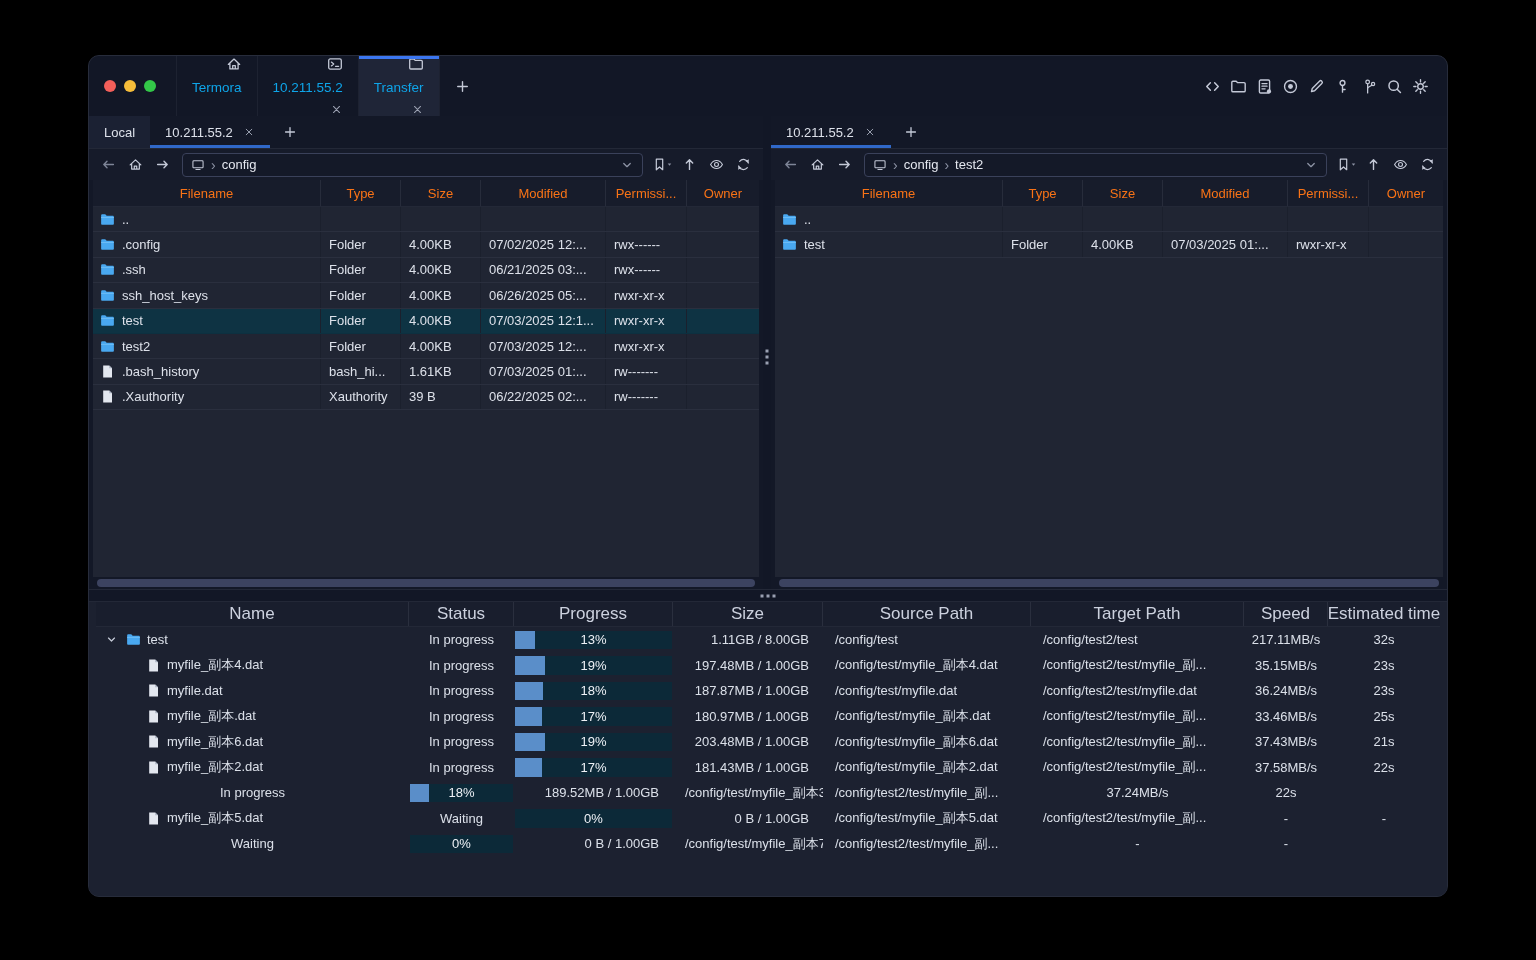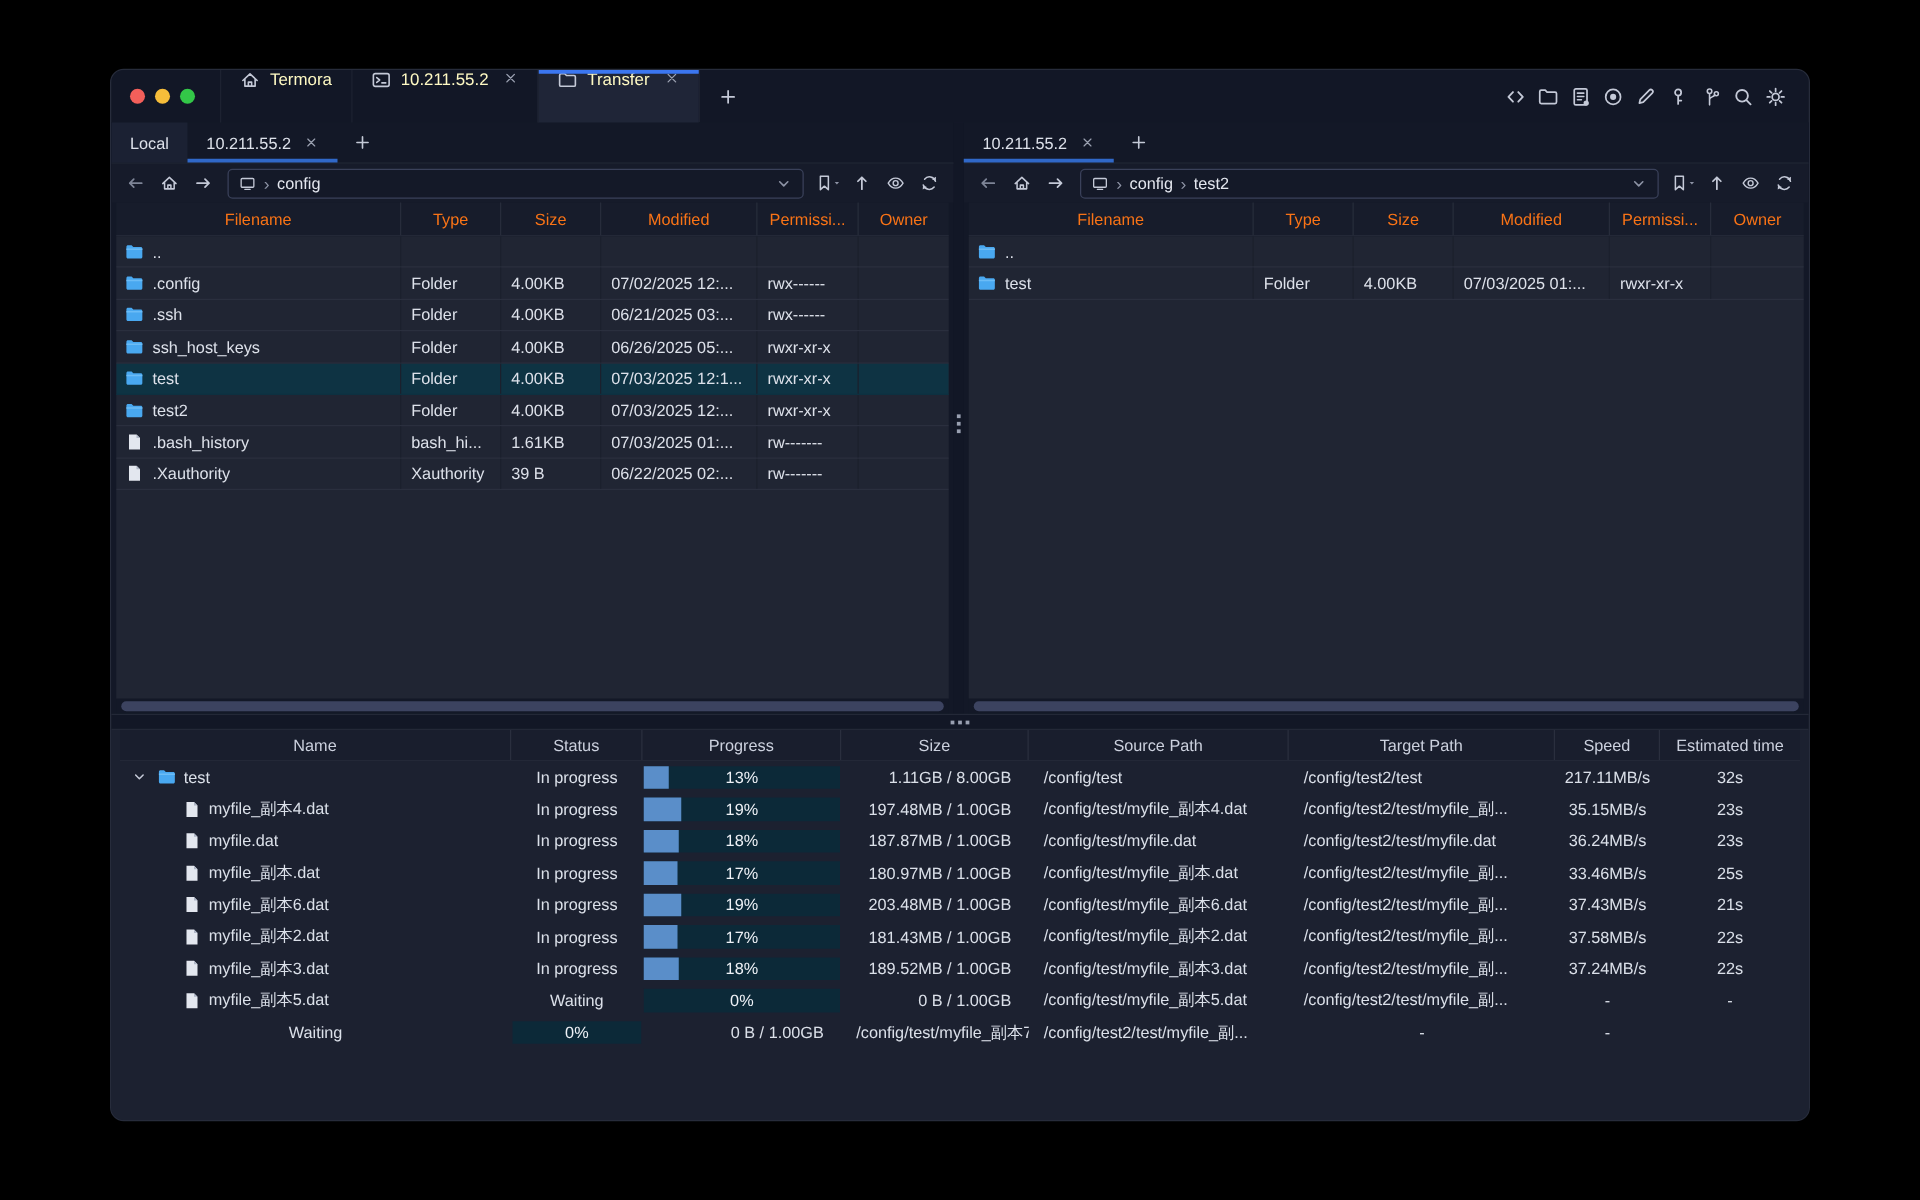--- a/index.html
+++ b/index.html
@@ -7,22 +7,22 @@
     font-family:"Liberation Sans","DejaVu Sans",sans-serif; }
   .window { position:absolute; left:88px; top:55px; width:1360px; height:842px;
     background:#1c2130; border-radius:11px; overflow:hidden; border:1px solid #272c3b;
     display:flex; flex-direction:column; }
 
   
   .titlebar { flex:0 0 42px; background:#121726; display:flex; align-items:stretch; }
   .traffic { display:flex; align-items:center; gap:8px; padding:0 20px 0 15px; }
   .tl { width:12px; height:12px; border-radius:50%; }
   .tl.red{background:#f35f5a;} .tl.yellow{background:#f6bd3a;} .tl.green{background:#33c748;}
-  .ttab { display:flex; align-items:flex-start; gap:8px; padding:0 15px; border-left:1px solid #1d2231;
-    color:#fef9c3; font-size:13.5px; position:relative; }
+  .ttab { display:flex; align-items:flex-end; gap:8px; padding:0 15px; border-left:1px solid #1d2231;
+    color:#0ea5e9; font-size:13.5px; position:relative;flex-direction:column; }
   .ttab.active { background:#1f2537; }
   .ttab.active::before { content:''; position:absolute; top:0; left:0; right:0; height:3px; background:#3b76f0; }
   .tclose { display:flex; margin-left:3px; }
   .t-newtab { display:flex; align-items:center; padding:0 15px; border-left:1px solid #1d2231; }
   .tb-icons { margin-left:auto; display:flex; align-items:center; padding-right:14px; }
   .tbi { width:26px; height:26px; display:flex; align-items:center; justify-content:center; }
 
   
   .panels { flex:0 0 473px; display:flex; background:#121726; }
   .fpanel { display:flex; flex-direction:column; background:#131827; min-width:0; }
@@ -61,21 +61,21 @@
   .f-thumb { height:8px; border-radius:4px; background:#3c4360; width:calc(100% - 8px); margin:0 4px; }
 
   
   .hsplit { flex:0 0 13px; background:#121726; border-top:1px solid #232837; border-bottom:1px solid #232837; position:relative; }
   .grip-h { position:absolute; left:50%; top:50%; transform:translate(-50%,-50%); display:flex; gap:3px; }
 
   
   .transfers { flex:1; display:flex; flex-direction:column; background:#1c2130; min-height:0; }
   .t-head { flex:0 0 25px; display:grid; grid-template-columns:313px 105px 159px 150px 208px 213px 84px 1fr;
     background:#191e2d; border-bottom:1px solid #232837; margin:0 7px; }
-  .t-hcell { display:flex; align-items:center; justify-content:center; font-size:13px; color:#ccd1de;
+  .t-hcell { display:flex; align-items:center; justify-content:center; font-size:17px; color:#ccd1de;
     border-right:1px solid #2a2f3e; overflow:hidden; white-space:nowrap; }
   .t-hcell:last-child { border-right:none; }
   .t-rows { margin:0 7px; }
   .t-row { height:25.5px; display:grid; grid-template-columns:313px 105px 159px 150px 208px 213px 84px 1fr;
     font-size:13px; color:#dbe0e9; align-items:stretch; }
   .t-row > div { display:flex; align-items:center; overflow:hidden; white-space:nowrap; }
   .tc-name { gap:6px; padding-left:6px; }
   .tc-ind { flex:0 0 38px; }
   .tc-chev { flex:0 0 18px; display:flex; align-items:center; justify-content:center; }
   .tc-status, .tc-speed, .tc-eta { justify-content:center; }
@@ -708,30 +708,20 @@
             <span class="fillbar" style="width:calc((100% - 2px) * 0.17)"></span>
             <span class="plabel">17%</span>
           </div>
           <div class="tc-size">181.43MB / 1.00GB</div>
           <div class="tc-src">/config/test/myfile_副本2.dat</div>
           <div class="tc-tgt">/config/test2/test/myfile_副...</div>
           <div class="tc-speed">37.58MB/s</div>
           <div class="tc-eta">22s</div>
         </div>
         <div class="t-row">
-          <div class="tc-name">
-            <span class="tc-ind"></span>
-            <span>
-              <svg width="15" height="15" viewBox="0 0 16 16">
-                <path d="M3.4 1.6h6.4l3 3v9.8H3.4z" fill="#e3e7ef"></path>
-                <path d="M9.8 1.6l3 3h-3z" fill="#aeb6c6"></path>
-              </svg>
-            </span>
-            <span class="tname">myfile_副本3.dat</span>
-          </div>
           <div class="tc-status">In progress</div>
           <div class="tc-progress">
             <span class="track"></span>
             <span class="fillbar" style="width:calc((100% - 2px) * 0.18)"></span>
             <span class="plabel">18%</span>
           </div>
           <div class="tc-size">189.52MB / 1.00GB</div>
           <div class="tc-src">/config/test/myfile_副本3.dat</div>
           <div class="tc-tgt">/config/test2/test/myfile_副...</div>
           <div class="tc-speed">37.24MB/s</div>

